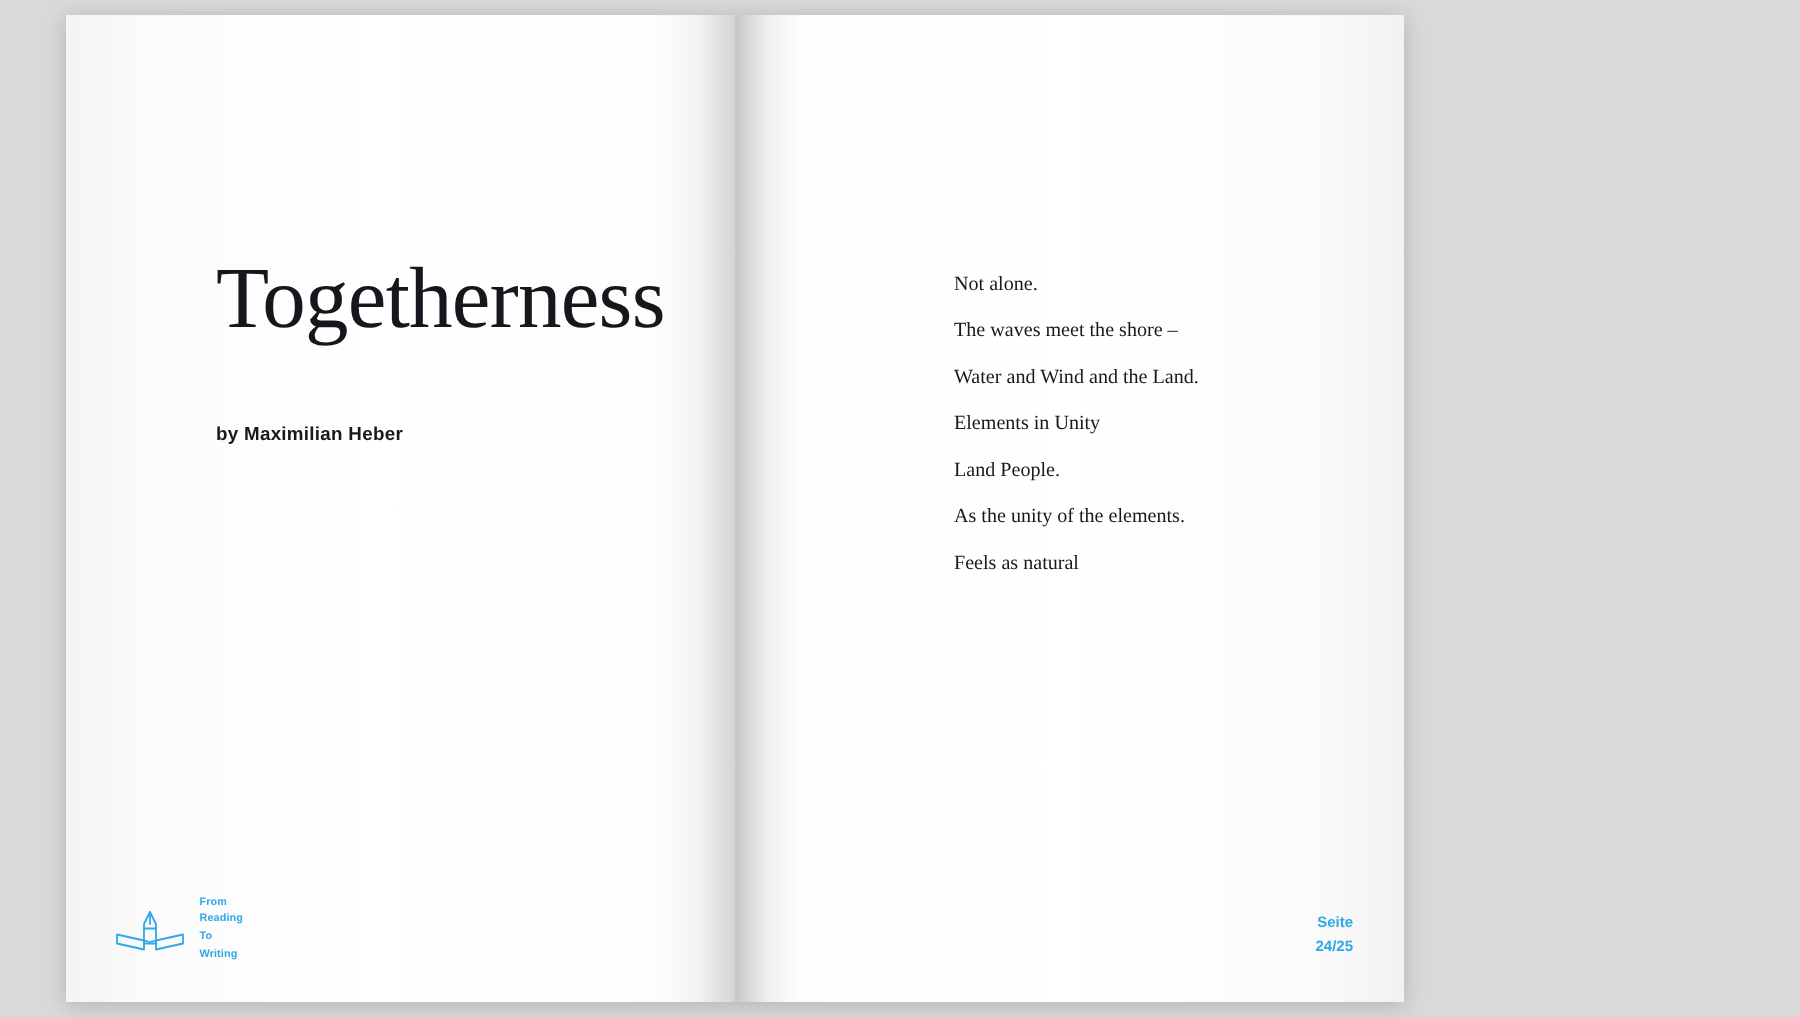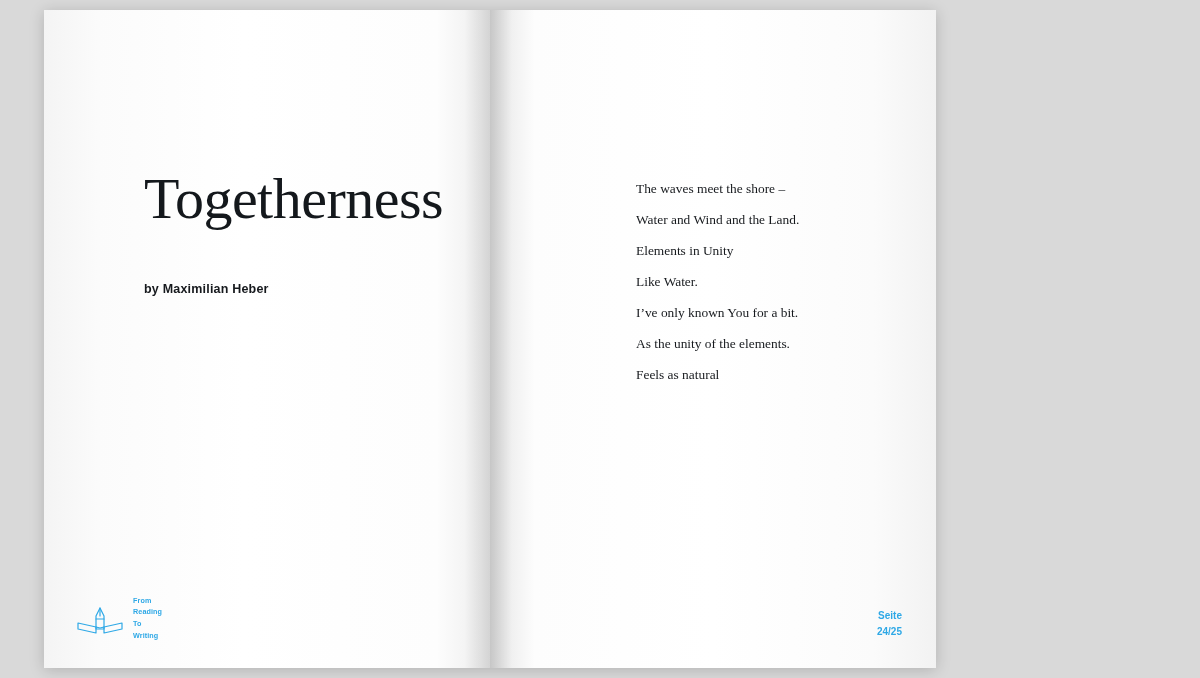--- a/index.html
+++ b/index.html
@@ -161,25 +161,25 @@
         <div>Writing</div>
       </span>
     </div>
 
     <div class="gutter-shadow-left"></div>
   </div>
 
   <div class="page page-right">
 
     <div class="poem-body">
+      <div class="poem-line">Not alone.</div>
       <div class="poem-line">The waves meet the shore –</div>
       <div class="poem-line">Water and Wind and the Land.</div>
       <div class="poem-line">Elements in Unity</div>
-      <div class="poem-line">Like Water.</div>
-      <div class="poem-line">I’ve only known You for a bit.</div>
+      <div class="poem-line">Land People.</div>
       <div class="poem-line">As the unity of the elements.</div>
       <div class="poem-line">Feels as natural</div>
     </div>
 
     <div class="folio">
       <div>Seite</div>
       <div>24/25</div>
     </div>
 
     <div class="gutter-shadow-right"></div>

